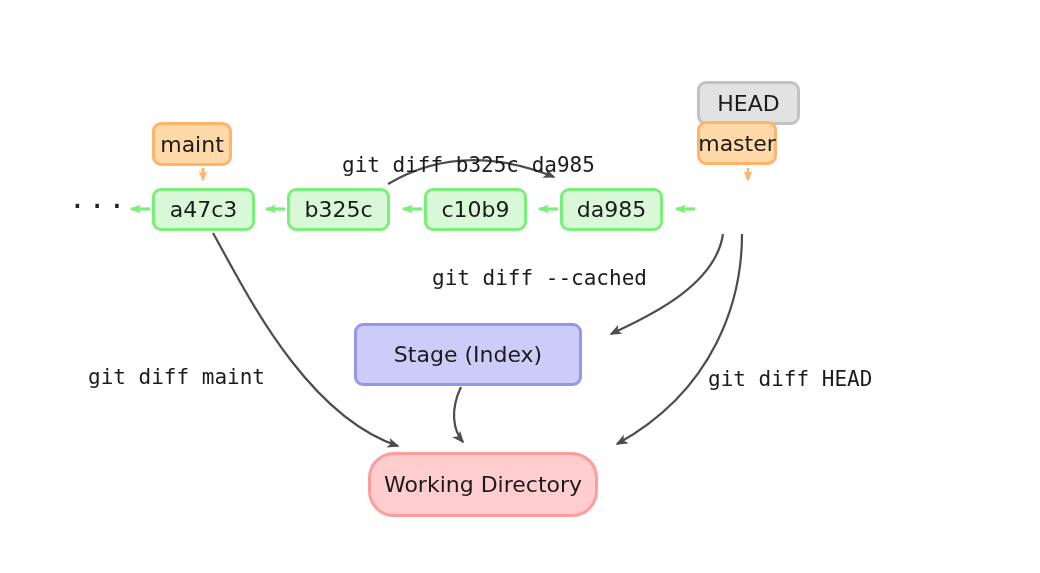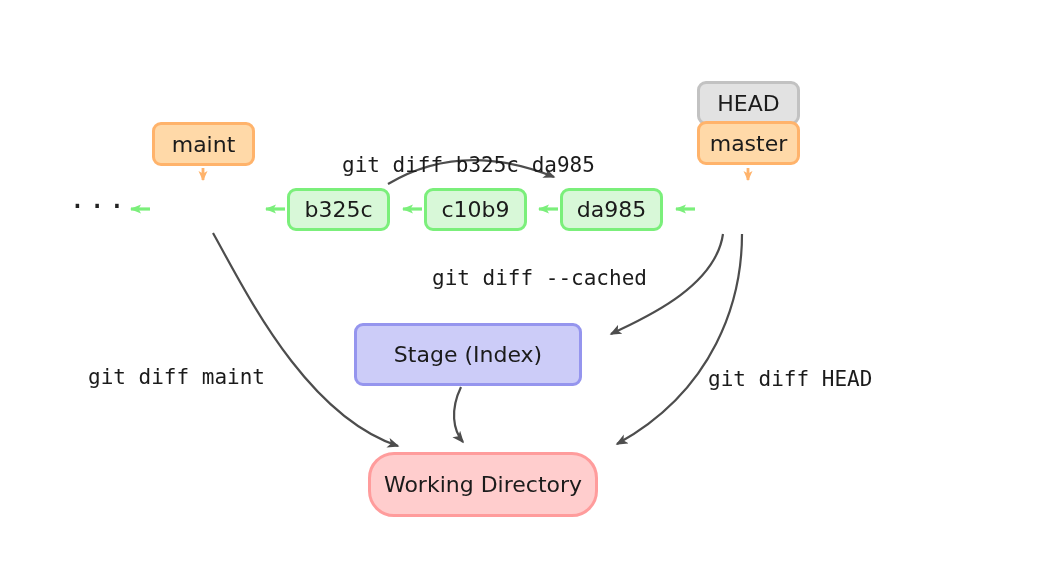--- a/index.html
+++ b/index.html
@@ -7,21 +7,21 @@
     position:relative;width:1040px;height:573px;background:var(--bg,#fff);
     font-family:"DejaVu Sans","Liberation Sans",sans-serif;overflow:hidden;
   }
   #arrows{position:absolute;left:0;top:0;width:1040px;height:573px;pointer-events:none;z-index:3;}
   .node{
     position:absolute;display:flex;align-items:center;justify-content:center;
     border-radius:9px;box-sizing:border-box;font-size:22px;color:var(--text);
     z-index:2;white-space:nowrap;
   }
   .commit{background:var(--commit-fill);border:3.5px solid var(--commit-border);width:103px;height:43px;top:188px;}
-  .branch{background:var(--branch-fill);border:3.5px solid var(--branch-border);width:103px;height:44px;}
+  .branch{background:var(--branch-fill);border:3.5px solid var(--branch-border);width:80px;height:44px;}
   .headnode{background:var(--head-fill);border:3.5px solid var(--head-border);width:103px;height:44px;z-index:1;}
   .stage{background:var(--stage-fill);border:3.5px solid var(--stage-border);}
   .workdir{background:var(--wd-fill);border:3.5px solid var(--wd-border);}
   .cmdlabel{
     position:absolute;font-family:"DejaVu Sans Mono","Liberation Mono",monospace;
     font-size:21px;color:var(--text);white-space:nowrap;z-index:4;
   }
   .ellipsis{
     position:absolute;left:72px;top:186px;font-size:34px;letter-spacing:9px;
     color:#222;z-index:2;font-family:"DejaVu Sans",sans-serif;
@@ -56,20 +56,23 @@
   </div>
   <div class="node headnode" id="node-head">
     <span>HEAD</span>
   </div>
   <div class="node branch" id="node-maint">
     <span>maint</span>
   </div>
 
   <div class="ellipsis">···</div>
 
+  <div class="node commit" id="commit-0">
+    <span>a47c3</span>
+  </div>
   <div class="node commit" id="commit-1">
     <span>b325c</span>
   </div>
   <div class="node commit" id="commit-2">
     <span>c10b9</span>
   </div>
   <div class="node commit" id="commit-3">
     <span>da985</span>
   </div>
 

